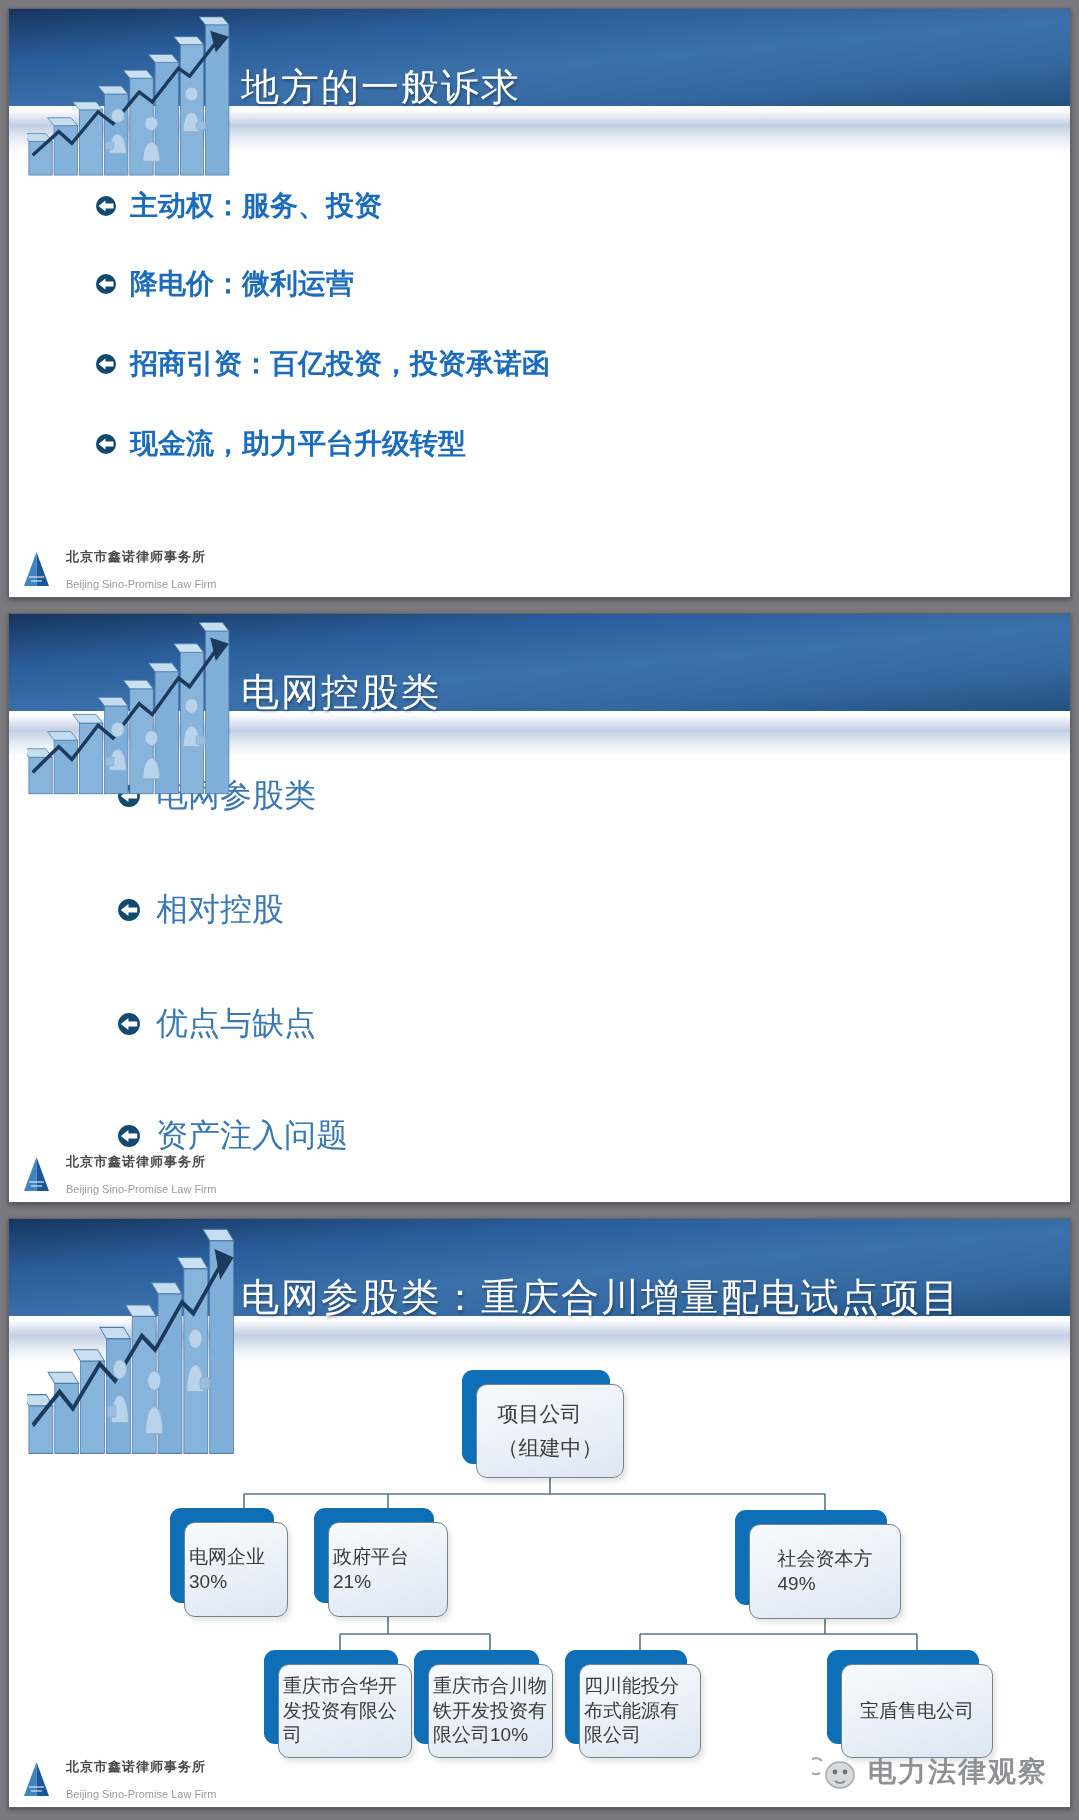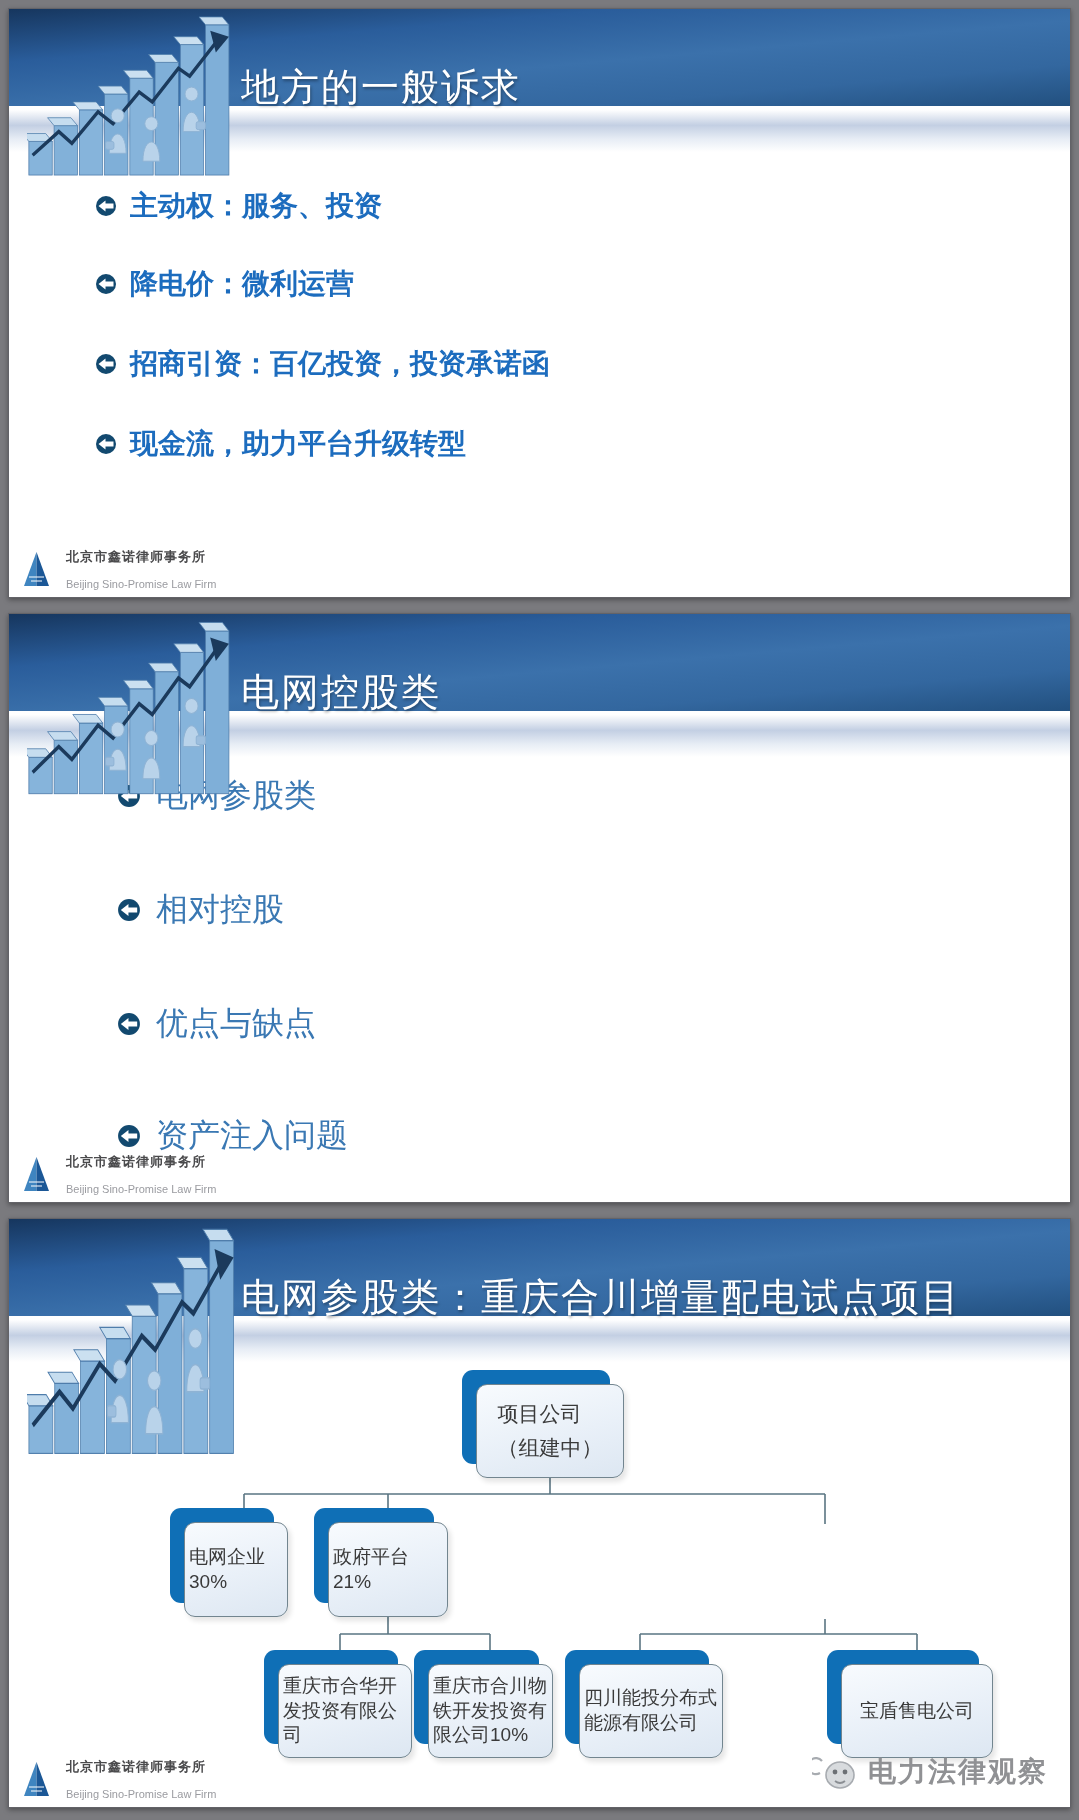--- a/index.html
+++ b/index.html
@@ -319,30 +319,35 @@
     </div>
 
     <div class="node" style="left:175px;top:303px;width:104px;height:95px">
       <div class="back"></div>
       <div class="front">电网企业30%</div>
     </div>
     <div class="node" style="left:319px;top:303px;width:120px;height:95px">
       <div class="back"></div>
       <div class="front">政府平台21%</div>
     </div>
+    <div class="node" style="left:740px;top:305px;width:152px;height:95px">
+      <div class="back"></div>
+      <div class="front">社会资本方
+49%</div>
+    </div>
 
     <div class="node" style="left:269px;top:445px;width:134px;height:94px">
       <div class="back"></div>
       <div class="front">重庆市合华开发投资有限公司</div>
     </div>
     <div class="node" style="left:419px;top:445px;width:125px;height:94px">
       <div class="back"></div>
       <div class="front">重庆市合川物铁开发投资有限公司10%</div>
     </div>
-    <div class="node" style="left:570px;top:445px;width:144px;height:94px">
+    <div class="node" style="left:570px;top:445px;width:122px;height:94px">
       <div class="back"></div>
       <div class="front">四川能投分布式能源有限公司</div>
     </div>
     <div class="node" style="left:832px;top:445px;width:152px;height:94px">
       <div class="back"></div>
       <div class="front">宝盾售电公司</div>
     </div>
 
     <div class="firm">
       <span class="firm-logo-slot" style="display: inline-block; margin-right: 8px;">

